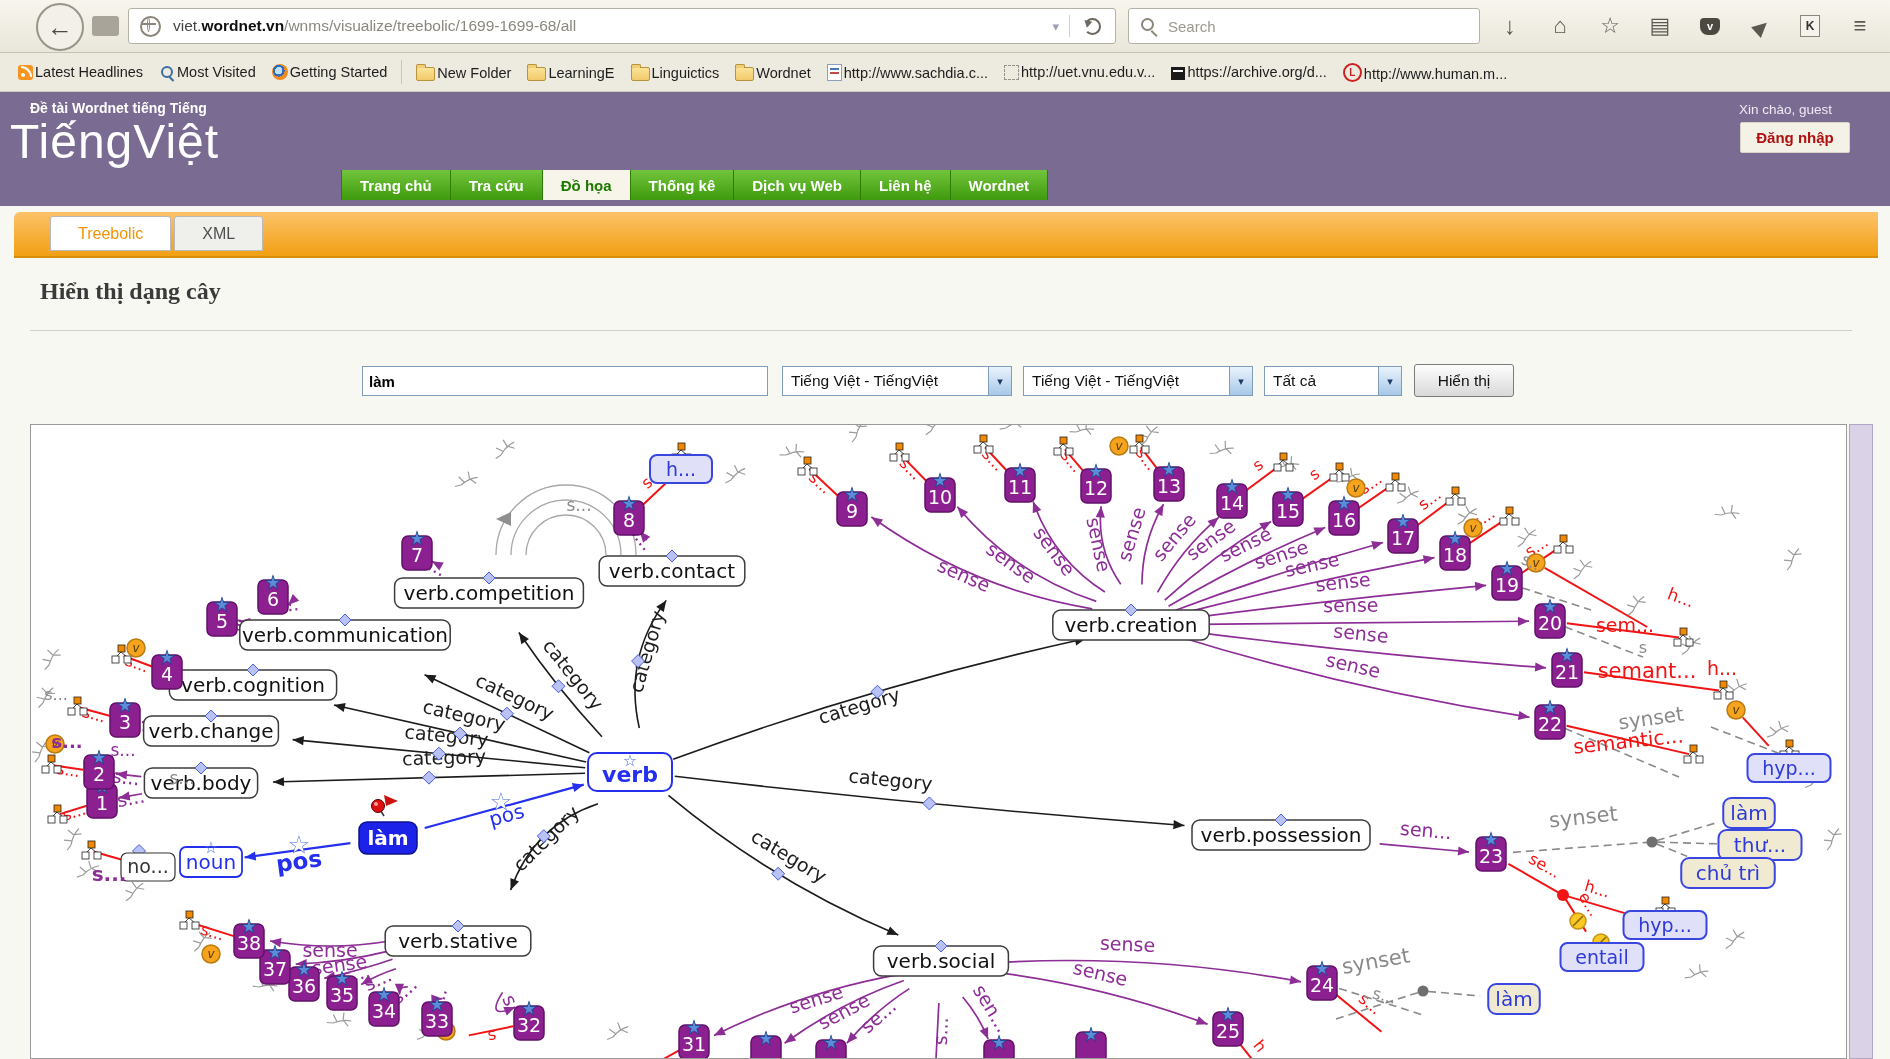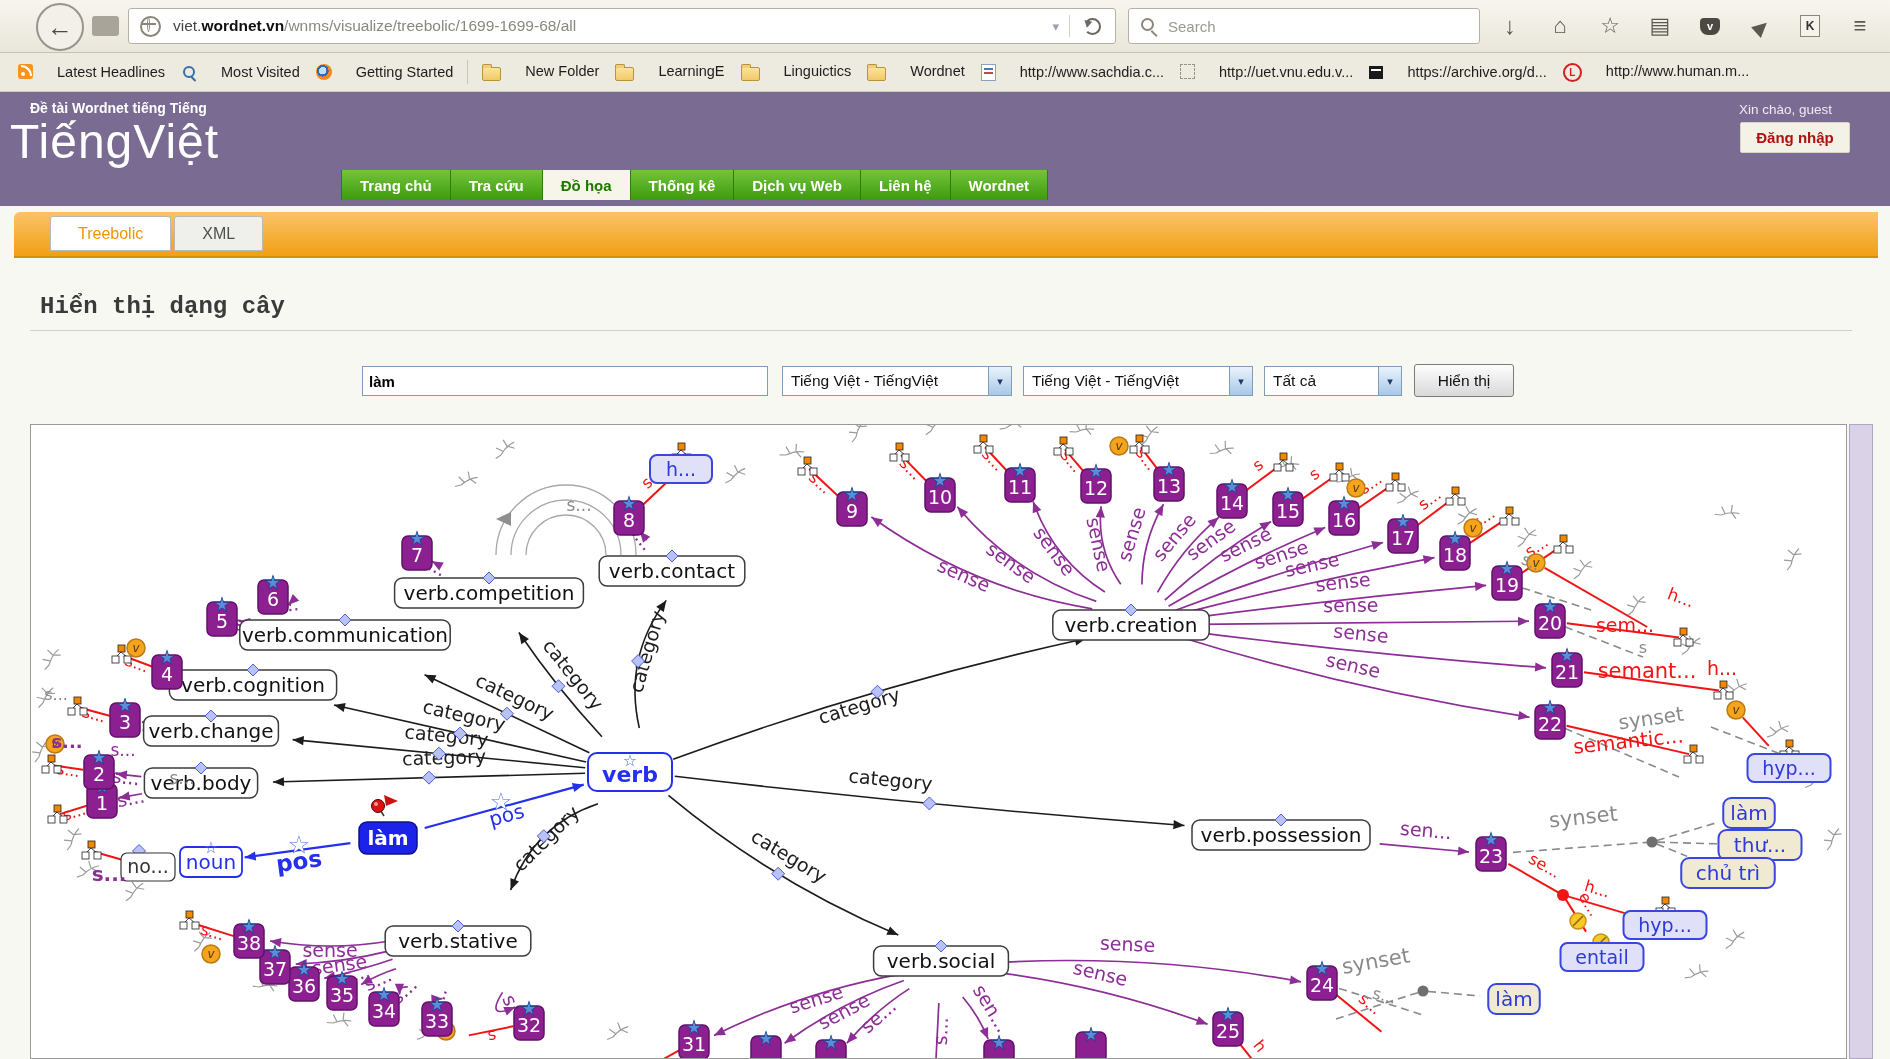--- a/index.html
+++ b/index.html
@@ -36,21 +36,21 @@
   .tbi.dl{font-size:24px;font-weight:bold}
   .send{display:inline-block;transform:rotate(-42deg);font-size:19px}
   .pocket{width:20px;height:17px;background:#4c4842;border-radius:4px 4px 8px 8px;color:#fff;font-size:11px;
           display:flex;align-items:center;justify-content:center;margin:0 auto;font-weight:bold}
   .kbadge{width:18px;height:20px;border:1px solid #8a867c;background:#f5f3ec;color:#333;font-size:12px;
           font-weight:bold;display:flex;align-items:center;justify-content:center;margin:0 auto}
   
   .bookmarks{position:absolute;left:0;top:53px;width:1890px;height:39px;background:#edeadf;
              border-bottom:1px solid #cfcbbd;display:flex;align-items:center;padding-left:10px;
              font-size:14.5px;color:#1d1d1d;box-sizing:border-box}
-  .bkitem{display:flex;align-items:flex-start;gap:24px;padding:3px 8px;border-radius:3px;white-space:nowrap}
+  .bkitem{display:flex;align-items:flex-end;gap:2px;padding:3px 8px;border-radius:3px;white-space:nowrap}
   .bksep{width:1px;height:24px;background:#c9c5b8;margin:0 6px}
   .ic{position:relative;display:inline-block;flex:none}
   .ic-rss{width:15px;height:15px;background:#f79420;border-radius:3px}
   .ic-rss::before{content:"";position:absolute;left:3px;bottom:3px;width:9px;height:9px;
       border-top:2px solid #fff;border-right:2px solid #fff;border-radius:0 100% 0 0}
   .ic-rss::after{content:"";position:absolute;left:3px;bottom:3px;width:4px;height:4px;background:#fff;border-radius:50%}
   .ic-mag{width:16px;height:16px}
   .ic-mag::before{content:"";position:absolute;left:2px;top:2px;width:8px;height:8px;border:2px solid #3a6ea5;border-radius:50%}
   .ic-mag::after{content:"";position:absolute;left:11px;top:12px;width:6px;height:2px;background:#3a6ea5;
       transform:rotate(45deg);transform-origin:0 0}
@@ -82,21 +82,21 @@
   .navbtn.active{background:#f7f4e9;color:#1d7a00}
   
   .main{position:absolute;left:0;top:206px;width:1890px;height:853px;background:#f8f8f3}
   .oband{position:absolute;left:14px;top:6px;width:1864px;height:46px;
       background:linear-gradient(#fcc269,#f29f13);border-radius:6px 0 0 0;border-bottom:2px solid #d98e09;box-sizing:border-box}
   .tabs{position:absolute;left:36px;bottom:5px;display:flex;gap:3px}
   .tab{height:33px;padding:0 27px;display:flex;align-items:center;font-size:16px;
       border:1px solid #b9b9b9;border-radius:3px 3px 0 0;cursor:pointer}
   .tab.active{background:#fff;color:#f29400}
   .tab.inactive{background:#efefec;color:#4f4f4f}
-  .heading{position:absolute;left:40px;top:87px;font-family:Liberation Mono, monospace;font-size:24px;
+  .heading{position:absolute;left:40px;top:72px;font-family:Liberation Serif, serif;font-size:24px;
       font-weight:bold;color:#3a3a3a}
   .hrule{position:absolute;left:30px;top:124px;width:1822px;border-top:1px solid #cfcfcf}
   .desc{position:absolute;left:40px;top:132px;font-size:15.5px;color:#1f1f1f}
   .q-input{position:absolute;left:362px;top:160px;width:392px;height:28px;border:1px solid #7f9db9;
       font-weight:bold;font-size:15px;padding:0 6px;font-family:"Liberation Sans",sans-serif}
   .sel{position:absolute;top:160px;height:30px;border:1px solid #7f9db9;background:#fff;display:flex;
       align-items:center;box-sizing:border-box;cursor:pointer}
   .sel-label{flex:1;padding:0 8px;font-size:15.5px;color:#111;white-space:nowrap;overflow:hidden}
   .sel-arrow{width:22px;align-self:stretch;background:linear-gradient(#e9f3fd,#a8c8e8);
       border-left:1px solid #7f9db9;display:flex;align-items:center;justify-content:center;

